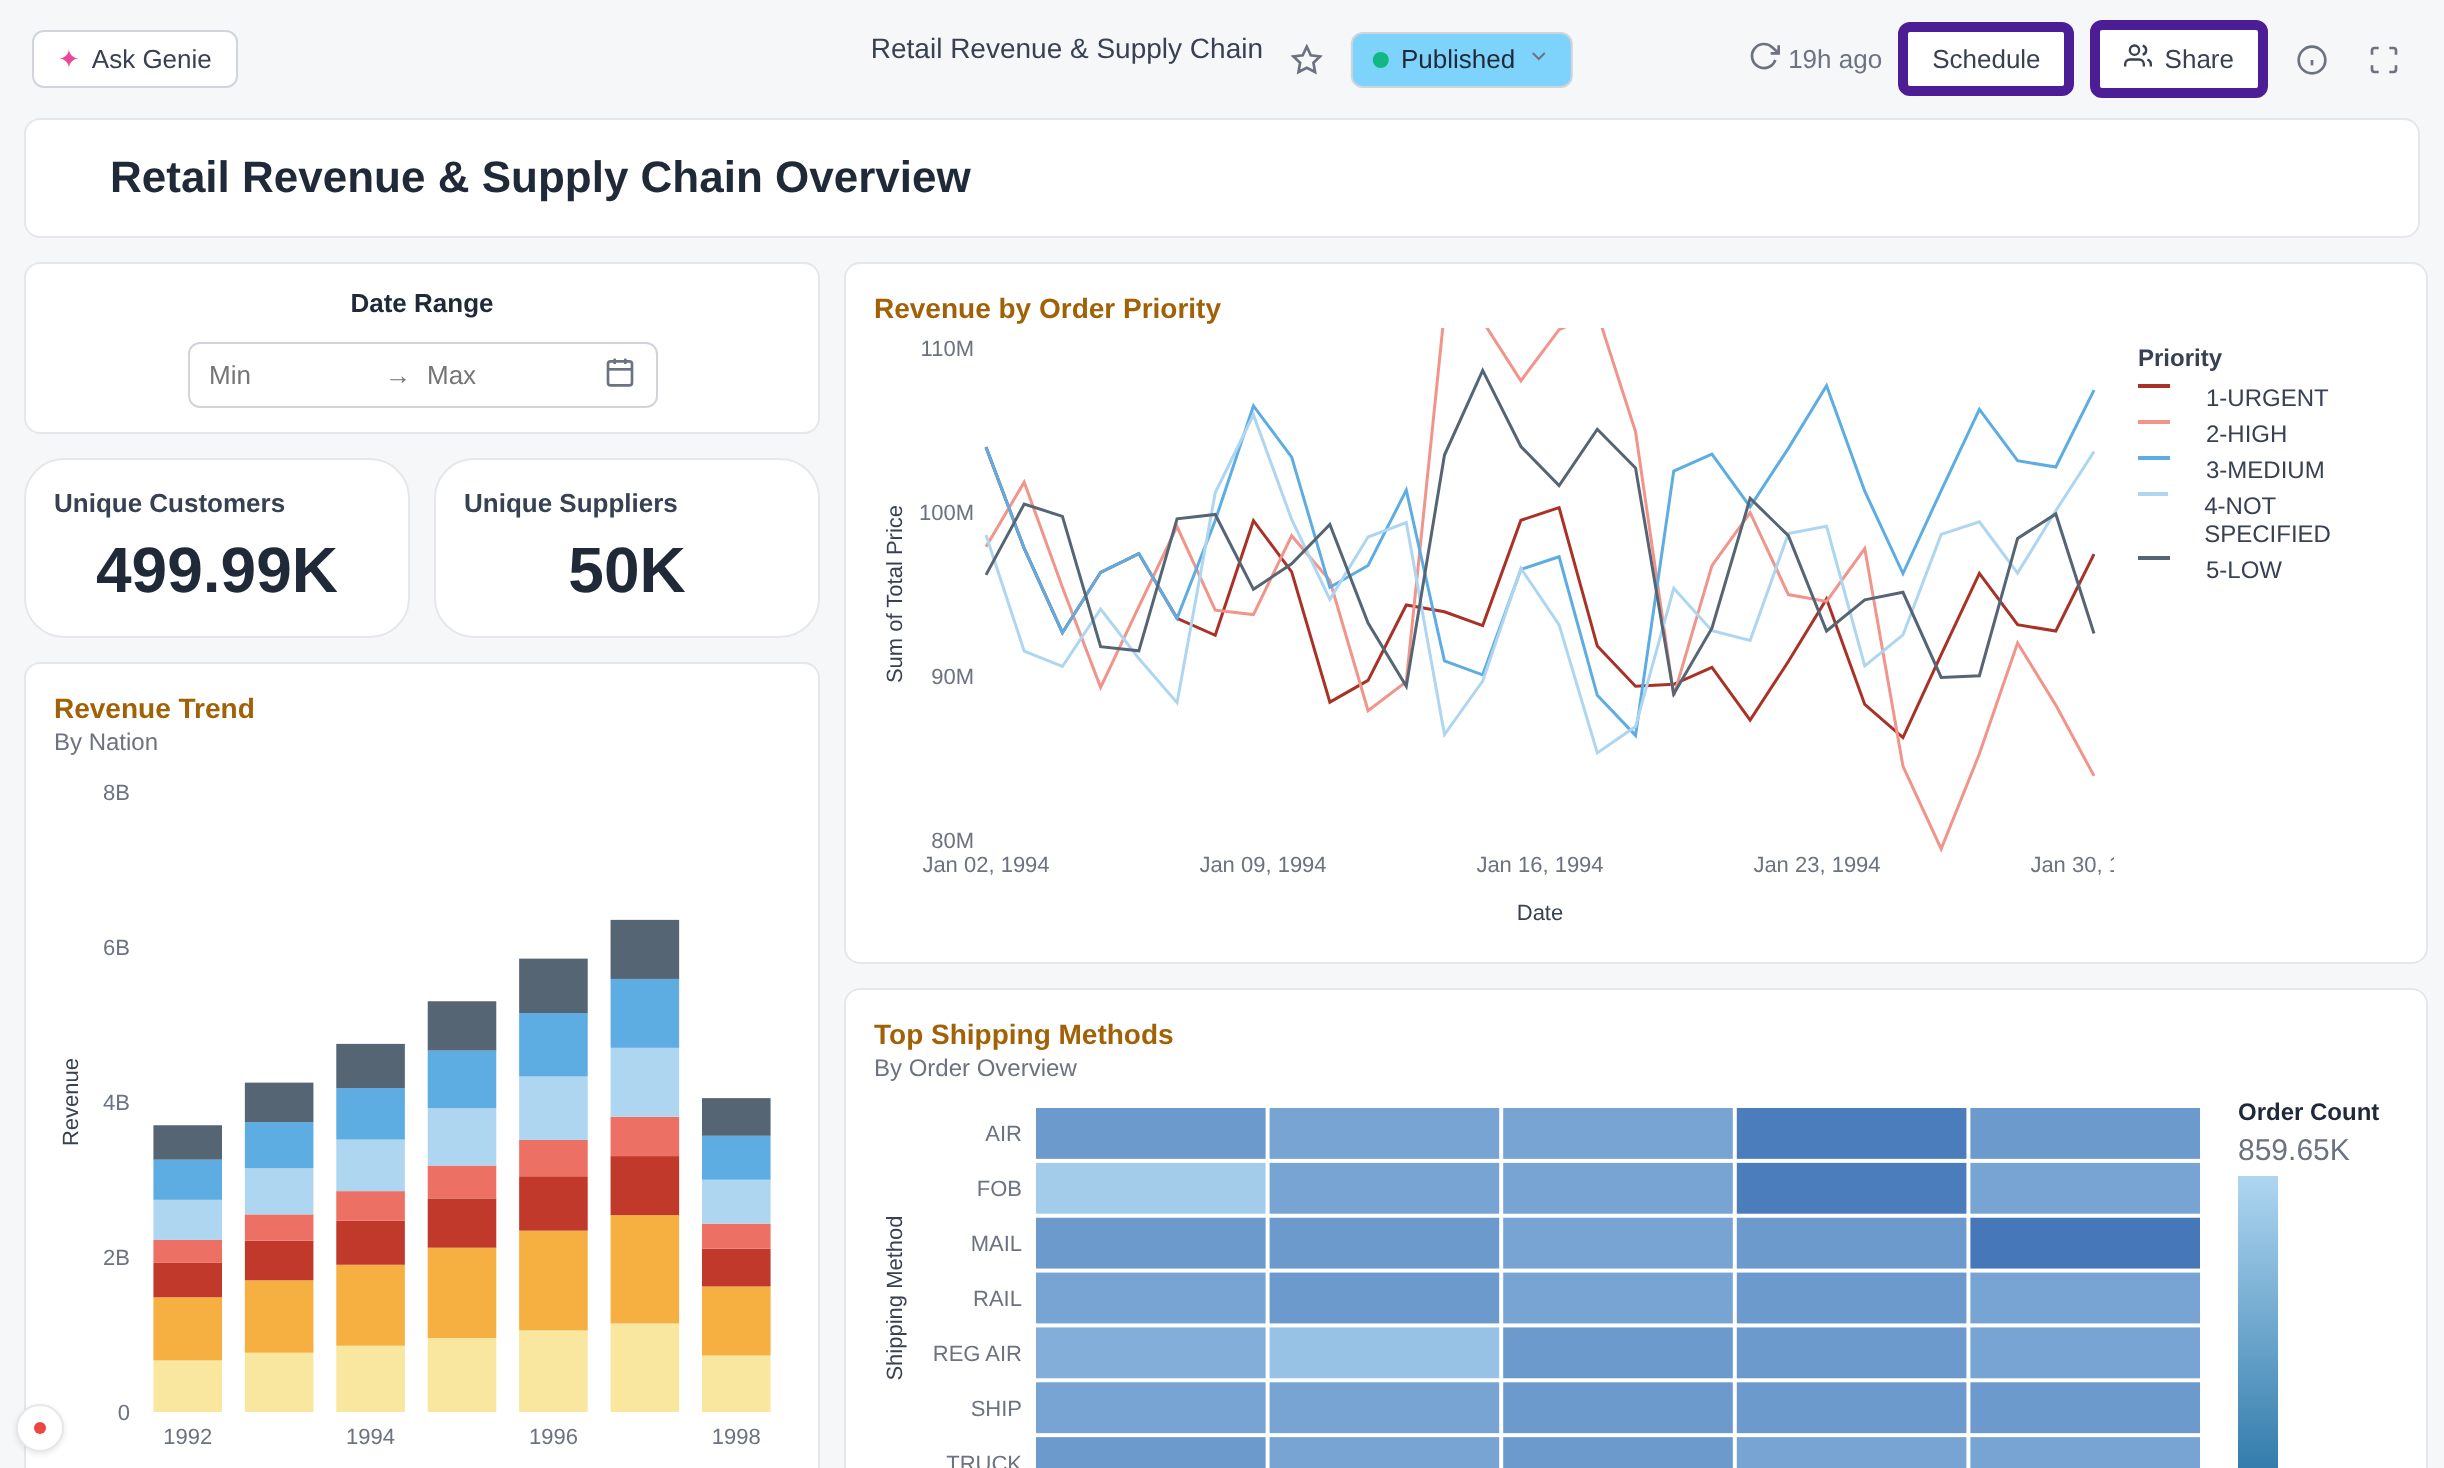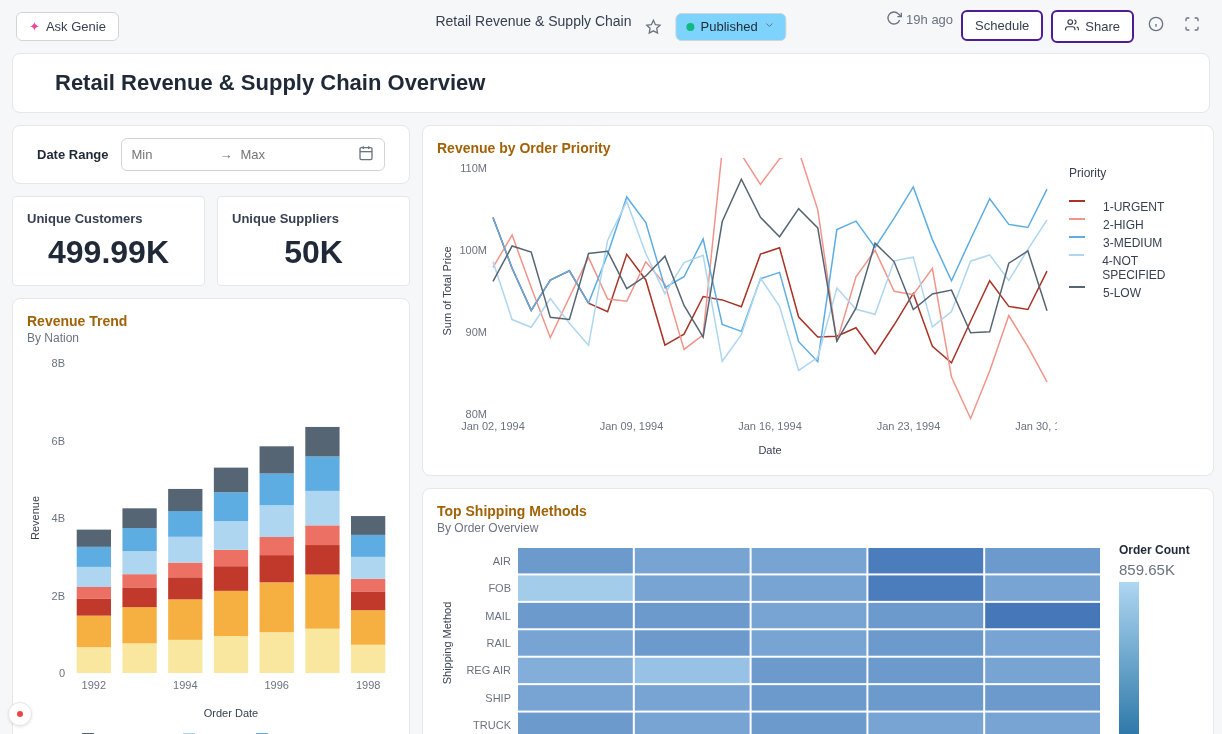--- a/index.html
+++ b/index.html
@@ -1,49 +1,49 @@
 <!DOCTYPE html>
 <html><head>
 <meta charset="utf-8">
 <style>
 * { box-sizing: border-box; margin: 0; padding: 0; }
 body { font-family: -apple-system, BlinkMacSystemFont, 'Segoe UI', sans-serif; background: #f6f7f9; color: #1f2937; font-size: 13px; width: 1222px; height: 734px; overflow: hidden; }
 .topbar { display: flex; align-items: center; padding: 10px 16px; gap: 12px; }
-.btn { display: inline-flex; align-items: center; gap: 6px; padding: 6px 12px; border: 2px solid #4c1d95; background: #fff; border-radius: 6px; cursor: pointer; font-size: 13px; color: #374151; }
+.btn { display: inline-flex; align-items: center; gap: 6px; padding: 6px 12px; border: 5px solid #4c1d95; background: #fff; border-radius: 6px; cursor: pointer; font-size: 13px; color: #374151; }
 .ask-genie { border: 1px solid #d1d5db; }
 .spacer { flex: 1; }
 .title-center { display: flex; gap: 8px; position: absolute; left: 50%; transform: translateX(-50%); }
 .title-text { font-size: 14px; color: #374151; }
 .pub-badge { display: inline-flex; align-items: center; gap: 6px; padding: 4px 10px; background: #7dd3fc; border-radius: 6px; font-size: 13px; border: 1px solid #d1d5db; }
 .dot-green { width: 8px; height: 8px; background: #10b981; border-radius: 50%; }
-.right-tools { display: flex; align-items: flex-start; gap: 8px; }
+.right-tools { display: flex; align-items: center; gap: 8px; }
 .ago-text { color: #6b7280; font-size: 13px; }
 .icon-btn { width: 28px; height: 28px; display: inline-flex; align-items: center; justify-content: center; border-radius: 4px; cursor: pointer; color: #6b7280; }
 .main { display: flex; gap: 12px; padding: 0 12px; }
 .col-left { width: 398px; display: flex; flex-direction: column; gap: 12px; }
 .col-right { flex: 1; display: flex; flex-direction: column; gap: 12px; }
 .card { background: #fff; border: 1px solid #e5e7eb; border-radius: 8px; padding: 14px; }
 .overview-card { padding: 16px 18px; margin: 0 12px 12px 12px; }
 .overview-title { font-size: 22px; font-weight: 700; color: #1f2937; margin-left: 24px; }
-.date-range-card { display: flex; align-items: center; gap: 12px; padding: 12px 24px; }
+.date-range-card { display: flex; align-items: center; gap: 12px; padding: 12px 24px; flex-direction: column; }
 .date-label { font-weight: 600; font-size: 13px; }
 .date-input-wrap { display: flex; align-items: center; gap: 8px; border: 1px solid #d1d5db; border-radius: 6px; padding: 6px 10px; flex: 1; }
 .date-input { border: none; outline: none; width: 80px; font-size: 13px; color: #9ca3af; }
 .stats-row { display: flex; gap: 12px; }
-.stat-card { flex: 1; background: #fff; border: 1px solid #e5e7eb; border-radius: 4px; padding: 14px; text-align: center; }
+.stat-card { flex: 1; background: #fff; border: 1px solid #e5e7eb; border-radius: 20px; padding: 14px; text-align: center; }
 .stat-label { font-size: 13px; font-weight: 600; color: #374151; margin-bottom: 8px; text-align: left; }
 .stat-value { font-size: 32px; font-weight: 700; color: #1f2937; }
 .chart-title { font-size: 14px; font-weight: 700; color: #a16207; margin-bottom: 2px; }
 .chart-subtitle { font-size: 12px; color: #6b7280; margin-bottom: 8px; }
 .chart-body { position: relative; }
 .legend-h { display: flex; gap: 14px; align-items: center; font-size: 12px; color: #374151; margin-top: 6px; flex-wrap: wrap; }
 .legend-item { display: flex; align-items: center; gap: 5px; }
 .sw { width: 12px; height: 12px; }
 .legend-v { font-size: 12px; color: #374151; }
-.legend-v-title { font-weight: 400; margin-bottom: 20px; }
+.legend-v-title { font-weight: 700; margin-bottom: 6px; }
 .legend-v-item { display: flex; gap: 18px; margin-bottom: 4px; }
 .line-sw { width: 16px; height: 2px; }
 svg text { font-size: 11px; fill: #6b7280; }
 .axis-label { font-size: 11px; fill: #374151; }
 .chat-bubble { position: absolute; left: 8px; bottom: 8px; width: 24px; height: 24px; background: #fff; border: 1px solid #e5e7eb; border-radius: 50%; display: flex; align-items: center; justify-content: center; box-shadow: 0 1px 3px rgba(0,0,0,0.1); }
 .chat-dot { width: 6px; height: 6px; background: #ef4444; border-radius: 50%; }
 </style>
 </head>
 <body>
 

